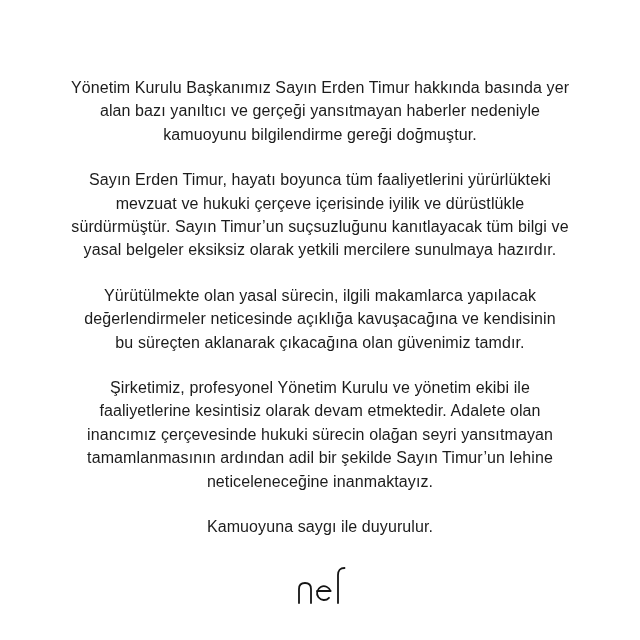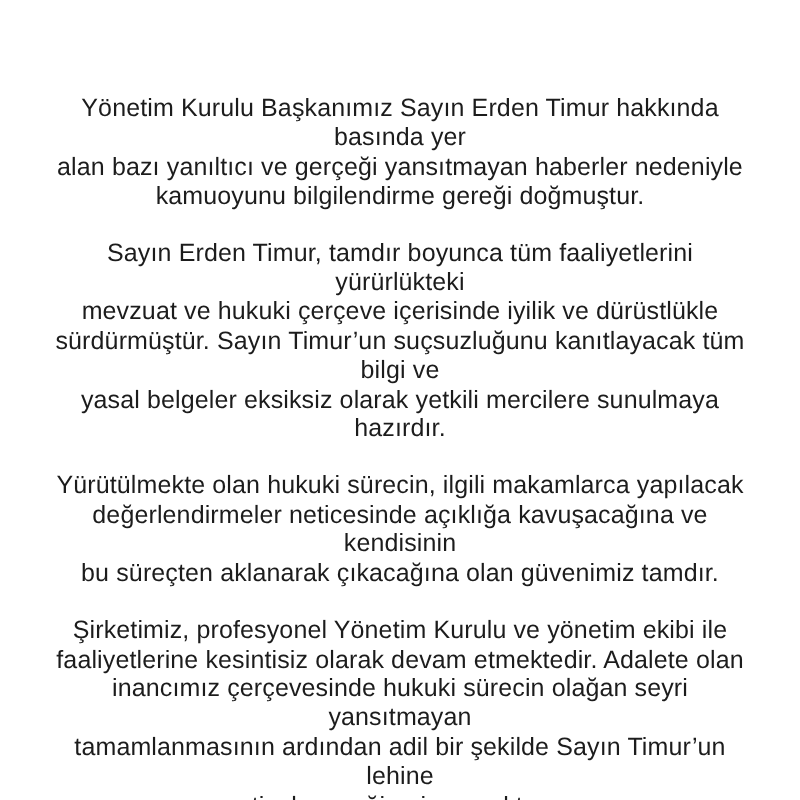--- a/index.html
+++ b/index.html
@@ -14,21 +14,21 @@
     box-sizing: border-box;
     background: #ffffff;
     padding: 76px 38px 0 38px;
     text-align: center;
     font-family: "Liberation Sans", "DejaVu Sans", sans-serif;
     color: #1c1c1c;
     overflow: hidden;
   }
   .para {
     margin: 0 0 22px 0;
-    font-size: 20px;
+    font-size: 16px;
     line-height: 23.4px;
     font-weight: 400;
     white-space: pre-line; 
     letter-spacing: 0.1px;
   }
   .closing {
     margin-bottom: 24px;
   }
   .logo-wrap {
     margin-top: 18px;
@@ -48,26 +48,26 @@
 </style>
 </head>
 <body>
 
 <div class="card">
 
   <p class="para">Yönetim Kurulu Başkanımız Sayın Erden Timur hakkında basında yer
 alan bazı yanıltıcı ve gerçeği yansıtmayan haberler nedeniyle
 kamuoyunu bilgilendirme gereği doğmuştur.</p>
 
-  <p class="para">Sayın Erden Timur, tamdır boyunca tüm faaliyetlerini yürürlükteki
+  <p class="para">Sayın Erden Timur, hayatı boyunca tüm faaliyetlerini yürürlükteki
 mevzuat ve hukuki çerçeve içerisinde iyilik ve dürüstlükle
 sürdürmüştür. Sayın Timur’un suçsuzluğunu kanıtlayacak tüm bilgi ve
 yasal belgeler eksiksiz olarak yetkili mercilere sunulmaya hazırdır.</p>
 
-  <p class="para">Yürütülmekte olan hukuki sürecin, ilgili makamlarca yapılacak
+  <p class="para">Yürütülmekte olan yasal sürecin, ilgili makamlarca yapılacak
 değerlendirmeler neticesinde açıklığa kavuşacağına ve kendisinin
 bu süreçten aklanarak çıkacağına olan güvenimiz tamdır.</p>
 
   <p class="para">Şirketimiz, profesyonel Yönetim Kurulu ve yönetim ekibi ile
 faaliyetlerine kesintisiz olarak devam etmektedir. Adalete olan
 inancımız çerçevesinde hukuki sürecin olağan seyri yansıtmayan
 tamamlanmasının ardından adil bir şekilde Sayın Timur’un lehine
 neticeleneceğine inanmaktayız.</p>
 
   <p class="para closing">Kamuoyuna saygı ile duyurulur.</p>

